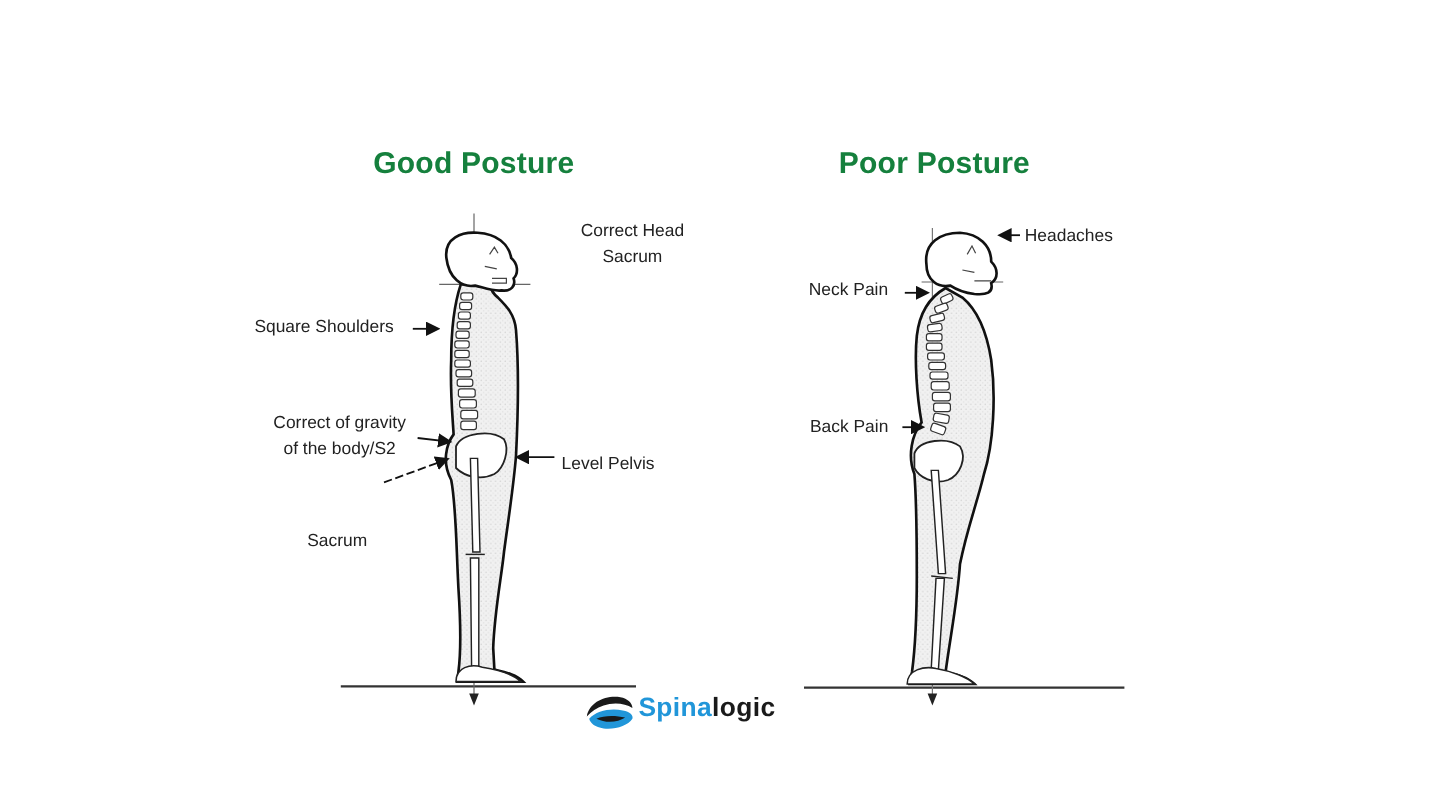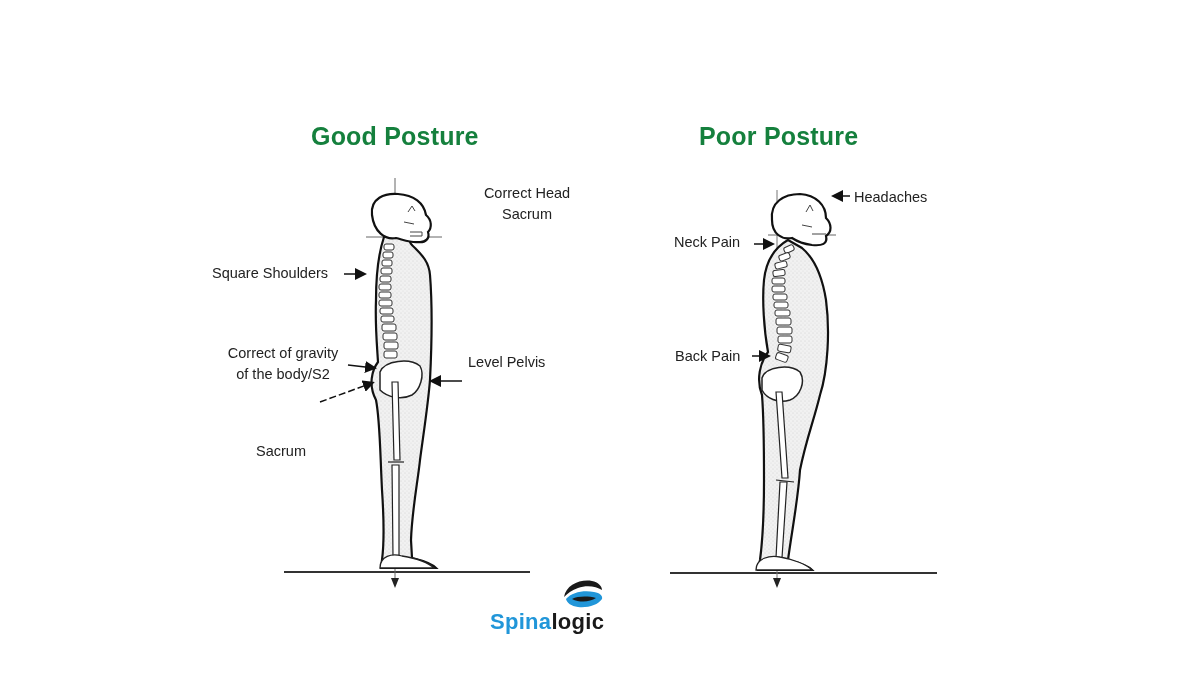--- a/index.html
+++ b/index.html
@@ -1,41 +1,41 @@
 <!DOCTYPE html>
 <html><head>
   <meta charset="utf-8">
   <style>
     html, body { margin: 0; padding: 0; background: #ffffff; }
     body { width: 1200px; height: 675px; position: relative; overflow: hidden; font-family: "Liberation Sans", sans-serif; color: #1a1a1a; }
     .title { position: absolute; font-weight: bold; font-size: 25px; letter-spacing: 0.2px; color: #15803d; }
     .label { position: absolute; font-size: 14.5px; color: #222; line-height: 21px; white-space: nowrap; }
     .label.center { text-align: center; }
     svg.fig { position: absolute; left: 0; top: 0; }
-    .logo { position: absolute; left: 487px; top: 577px; display: flex; align-items: flex-end; flex-direction: column; }
+    .logo { position: absolute; left: 487px; top: 577px; display: flex; align-items: flex-start; }
     .logo-text { font-weight: bold; font-size: 22px; letter-spacing: 0.3px; margin-left: 3px; }
     .logo-a { color: #2196d9; }
     .logo-b { color: #1a1a1a; }
   </style>
 </head>
 <body>
 
 <div class="title" style="left:311px; top:122px;">Good Posture</div>
 <div class="title" style="left:699px; top:122px;text-align:center;">Poor Posture</div>
 
 <div class="label center" style="left:470px; top:183px; width:114px;">
   <div>Correct Head</div>
   <div>Sacrum</div>
 </div>
 <div class="label" style="left:212px; top:263px;">Square Shoulders</div>
 <div class="label center" style="left:222px; top:343px; width:122px;">
   <div>Correct of gravity</div>
   <div>of the body/S2</div>
 </div>
-<div class="label" style="left:468px; top:352px;text-align:center;">Level Pelvis</div>
+<div class="label" style="left:468px; top:377px;text-align:center;">Level Pelvis</div>
 <div class="label" style="left:256px; top:397px;margin-top:44px;">Sacrum</div>
 
 <div class="label" style="left:854px; top:187px;">Headaches</div>
 <div class="label" style="left:674px; top:232px;">Neck Pain</div>
 <div class="label" style="left:675px; top:346px;">Back Pain</div>
 
 <svg class="fig" width="1200" height="675" viewBox="0 0 1200 675">
   <defs>
     <pattern id="stip" width="4" height="4" patternUnits="userSpaceOnUse">
       <rect width="4" height="4" fill="#f1f1f1"></rect>

